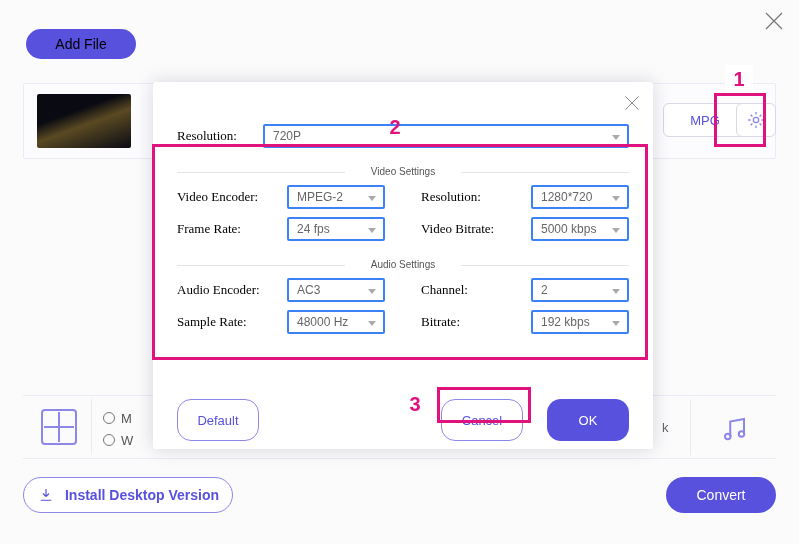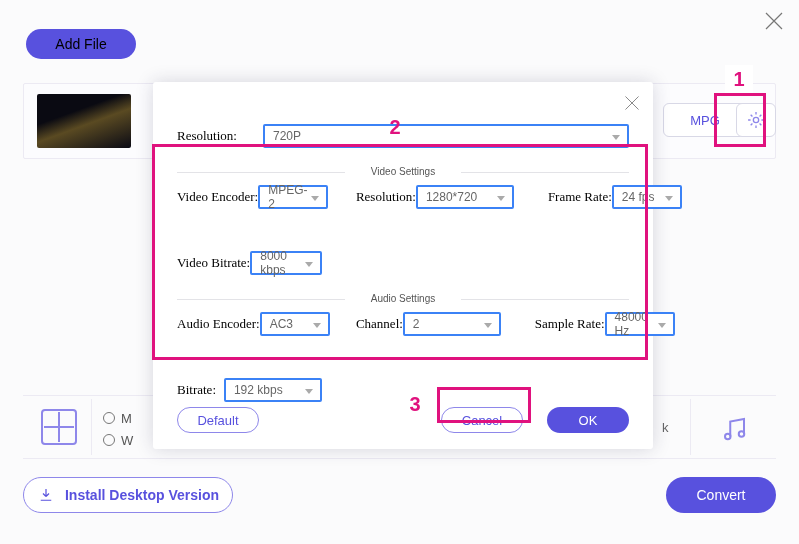--- a/index.html
+++ b/index.html
@@ -147,21 +147,21 @@
     margin: 14px 0 4px 0; font-size: 10px;
   }
   .section-title::before, .section-title::after {
     content: ""; position: absolute; top: 50%;
     height: 1px; background: #e3e3e7;
   }
   .section-title::before { left: 0; right: calc(50% + 58px); }
   .section-title::after { right: 0; left:  calc(50% + 58px); }
 
   .grid2 {
-    display: grid; grid-template-columns: 1fr 1fr 1fr; column-gap: 36px; gap: 34px;
+    display: grid; grid-template-columns: 1fr 1fr; column-gap: 36px;
   }
   .pair { display: flex; align-items: center; height: 32px; justify-content: space-between; }
   .pair .lbl { flex: 0 0 auto; }
   .pair .sel { width: 98px; }
 
   .highlight-box {
     left: 152px; top: 144px; width: 496px; height: 216px;
     border: 3px solid #e0127e;
     pointer-events: none;
   }
@@ -177,21 +177,21 @@
     font-size: 20px;
     display: flex; align-items: center; justify-content: center;
   }
 
   .dlg-buttons {
     position: absolute; left: 0; right: 0; bottom: 14px; height: 30px;
     display: flex; align-items: center; justify-content: space-between;
     padding: 0 24px;
   }
   .obtn {
-    height: 26px; width: 82px; border-radius: 14px;
+    height: 42px; width: 82px; border-radius: 14px;
     border: 1px solid #8e87ea; background: #fff; color: #5851de;
     display: flex; align-items: center; justify-content: center;
     cursor: pointer; font-size: 13px;
   }
   .obtn.primary { background: #5851de; color: #fff; border: none; }
   .gap { display: flex; gap: 24px; }
 
   .gear svg { stroke: #8e87ea; }
 </style>
 </head>
@@ -267,21 +267,21 @@
       <div class="pair">
         <span class="lbl">Resolution:</span>
         <div class="sel">1280*720</div>
       </div>
       <div class="pair">
         <span class="lbl">Frame Rate:</span>
         <div class="sel">24 fps</div>
       </div>
       <div class="pair">
         <span class="lbl">Video Bitrate:</span>
-        <div class="sel">8000 kbps</div>
+        <div class="sel">5000 kbps</div>
       </div>
     </div>
 
     <div class="section-title">Audio Settings</div>
     <div class="grid2">
       <div class="pair">
         <span class="lbl">Audio Encoder:</span>
         <div class="sel">AC3</div>
       </div>
       <div class="pair">

